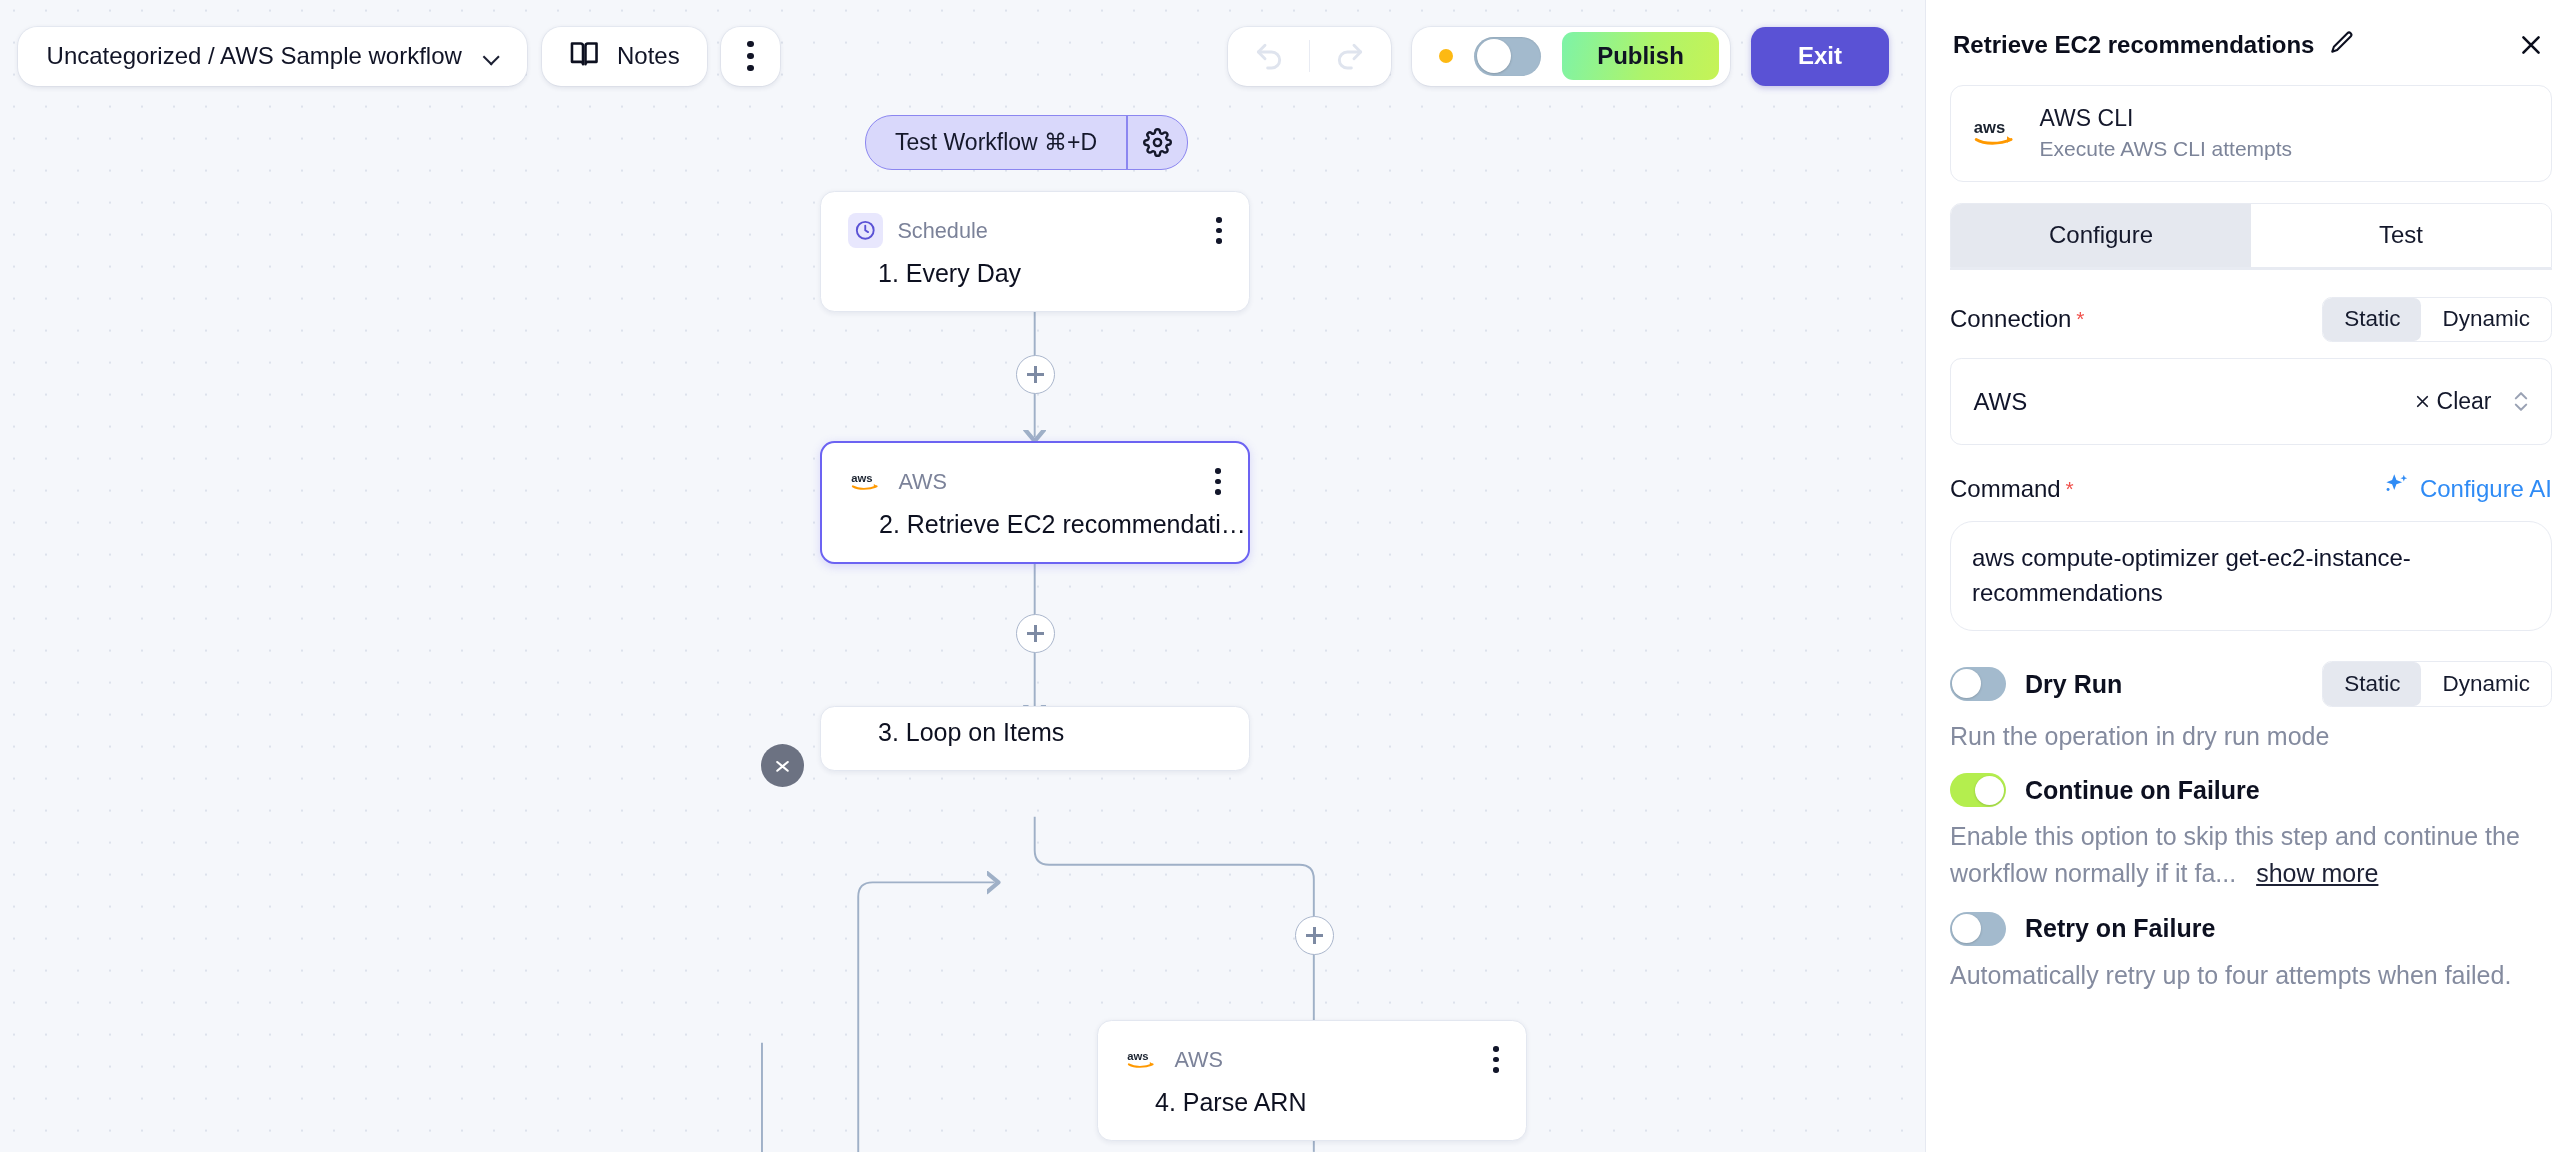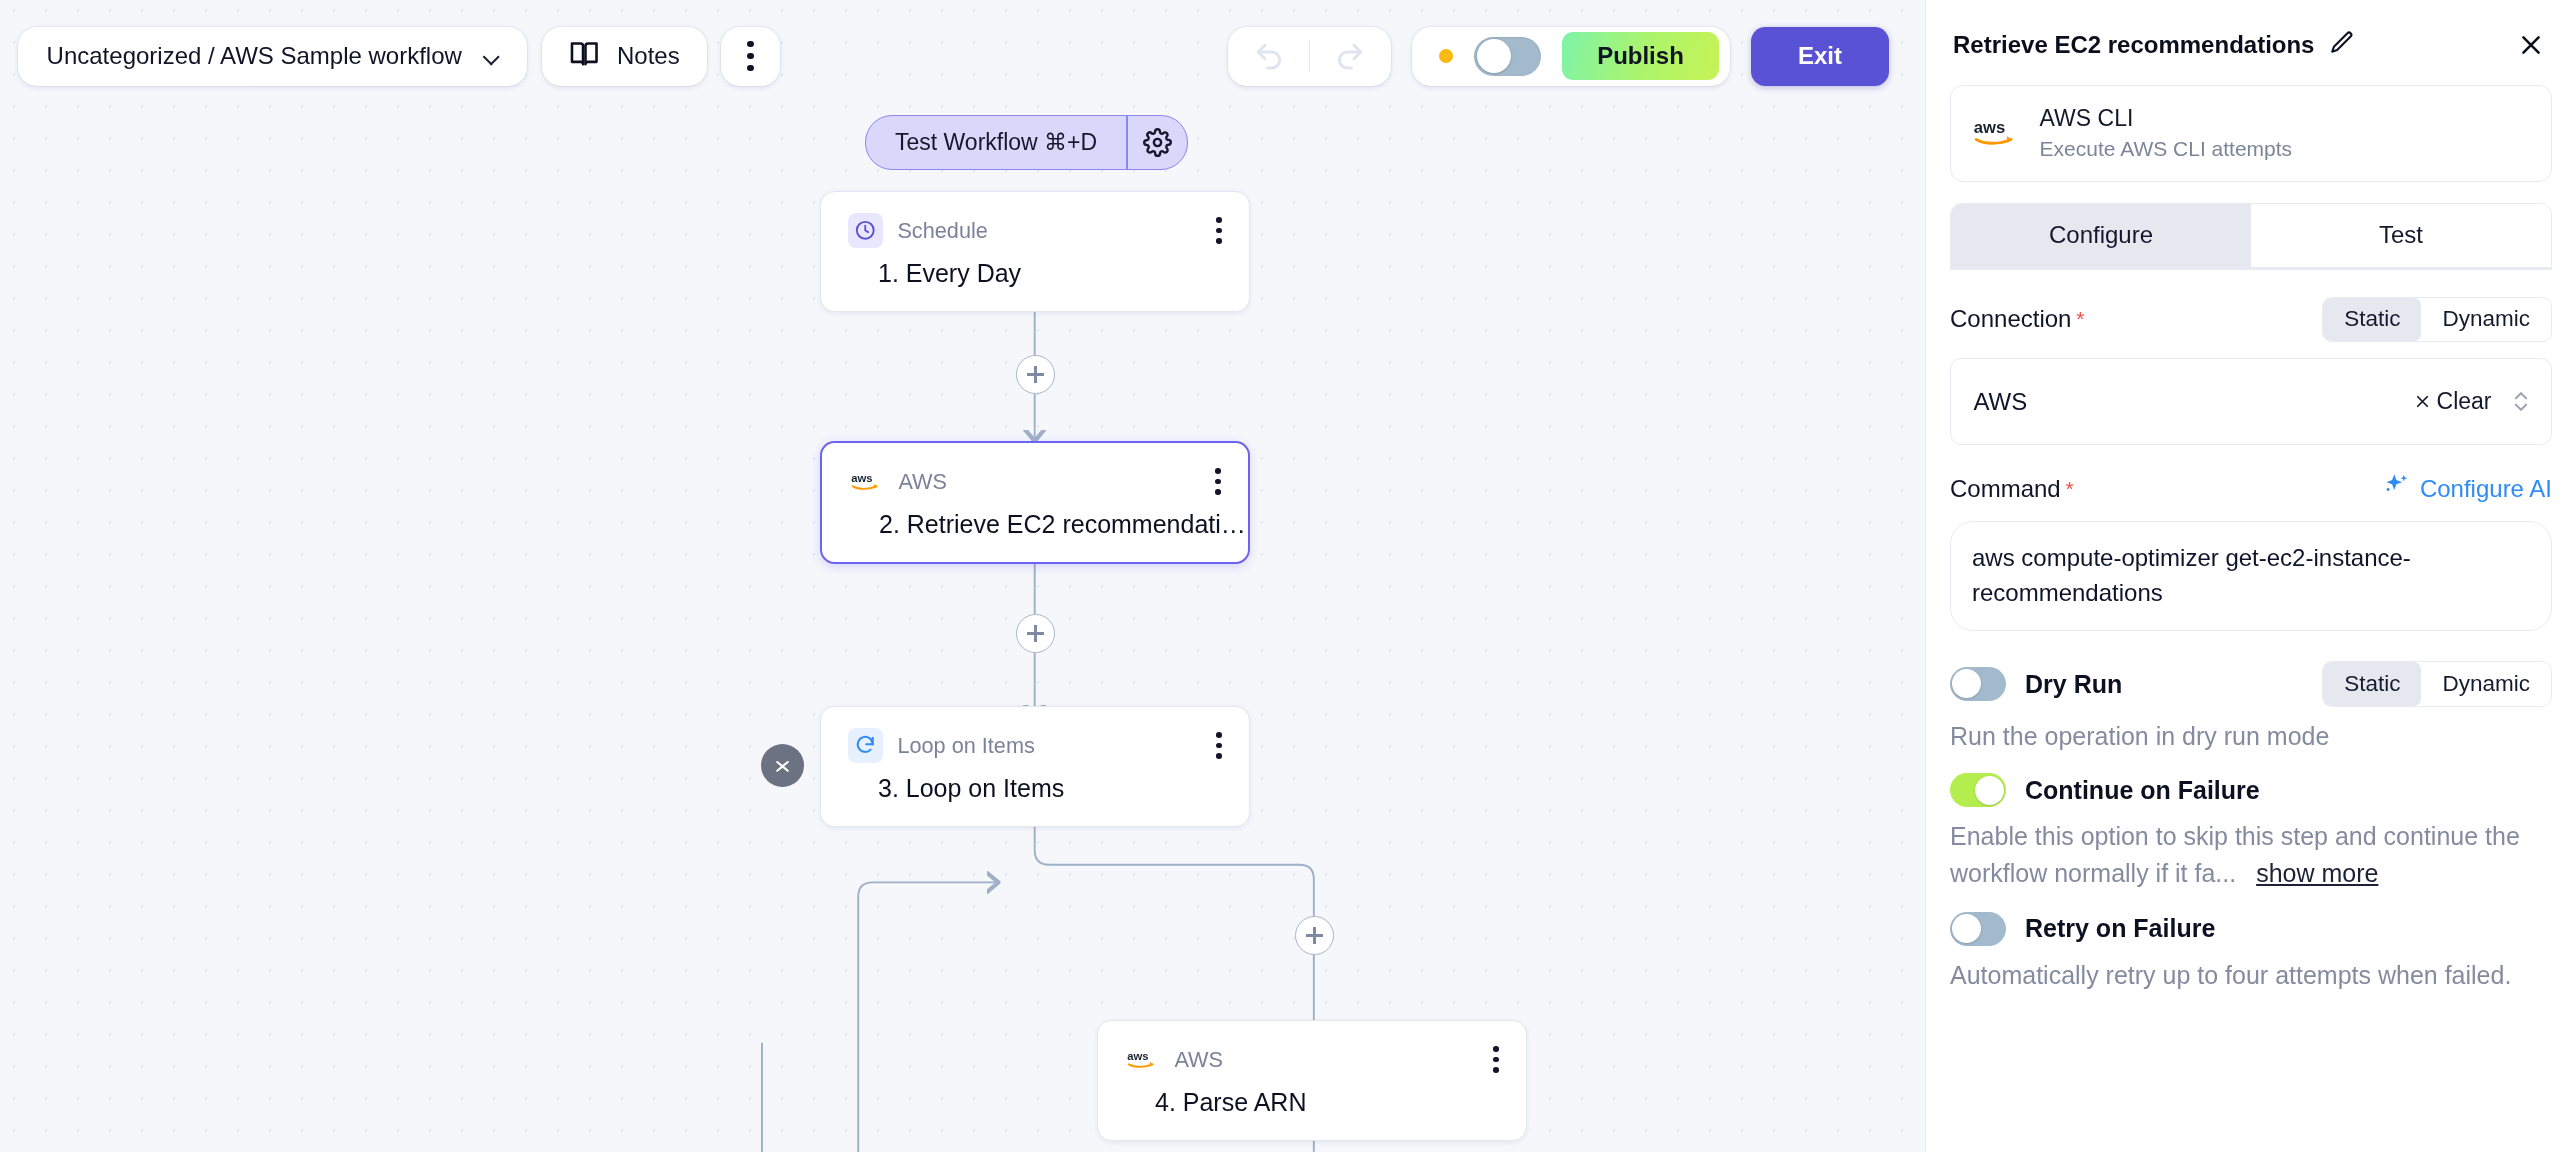--- a/index.html
+++ b/index.html
@@ -300,34 +300,20 @@
             <i></i>
             <i></i>
           </span>
       </div>
       <div class="ntitle">2. Retrieve EC2 recommendati…</div>
     </div>
 
     <div class="plus-node" style="left:1016px; top:614px;"></div>
 
     <div class="node" style="left:820px; top:706px; width:430px;">
-      <div class="nrow">
-        <span class="nicon loop">
-          <svg width="22.5" height="22.5" viewBox="0 0 24 24" fill="none" stroke="#2f8bf5" stroke-width="2.1" stroke-linecap="round">
-            <path d="M20 11a8 8 0 1 0-2.3 5.7"></path>
-              <path d="M20 4v7h-7"></path>
-          </svg>
-        </span>
-        <span class="ntype">Loop on Items</span>
-        <span class="nkebab">
-            <i></i>
-            <i></i>
-            <i></i>
-          </span>
-      </div>
       <div class="ntitle">3. Loop on Items</div>
     </div>
     <div class="collapse-badge" style="left:761px; top:744px;">
       <svg width="21" height="21" viewBox="0 0 24 24" fill="none" stroke="#fff" stroke-width="2.4" stroke-linecap="round" stroke-linejoin="round">
         <path d="M6 8l6 5 6-5"></path>
           <path d="M6 18l6-5 6 5"></path>
       </svg>
     </div>
 
     <div class="plus-node" style="left:1295px; top:916px;"></div>

